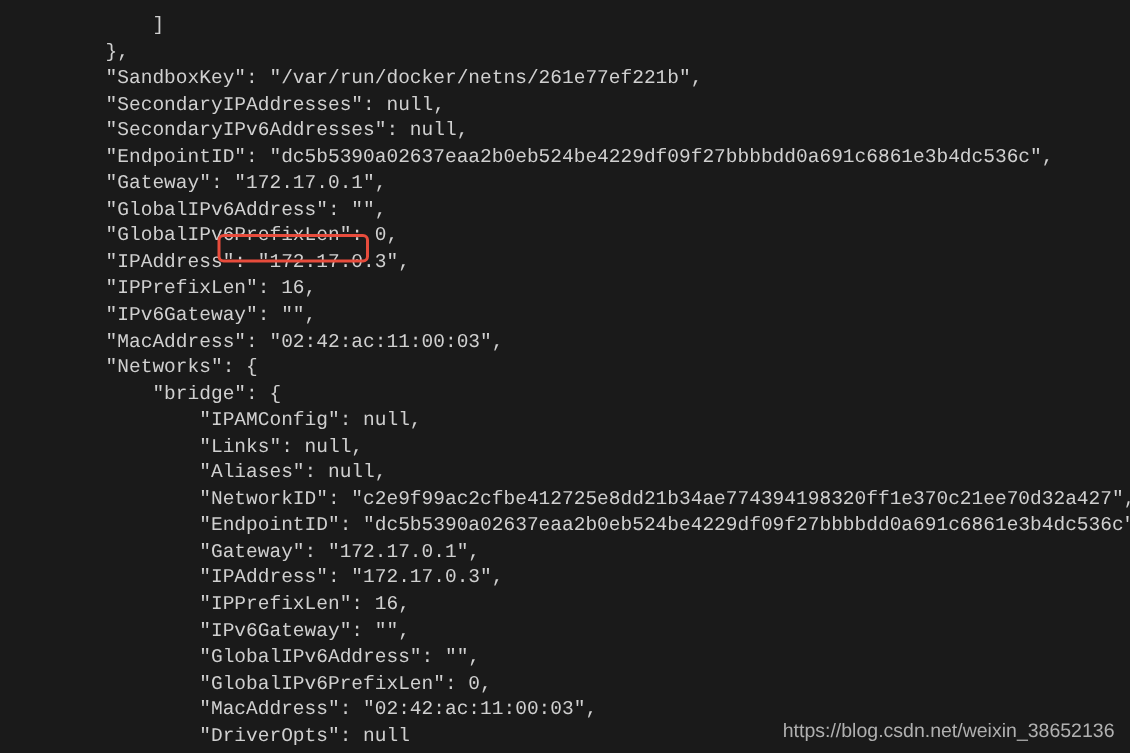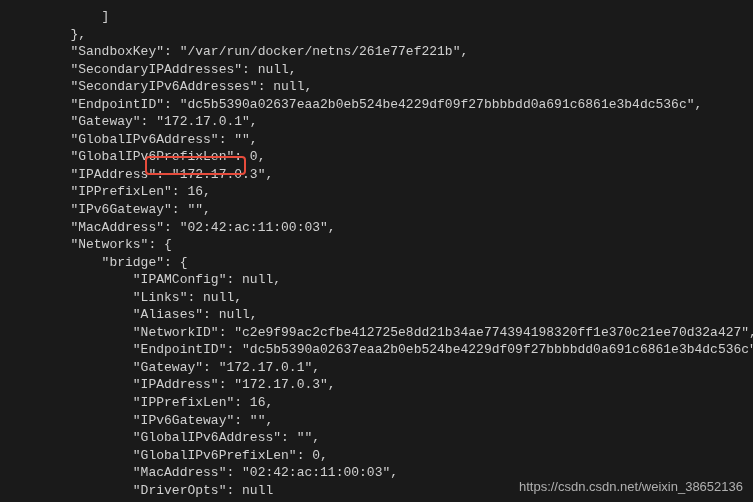--- a/index.html
+++ b/index.html
@@ -68,13 +68,13 @@
     <div class="line">                "IPv6Gateway": "",</div>
     <div class="line">                "GlobalIPv6Address": "",</div>
     <div class="line">                "GlobalIPv6PrefixLen": 0,</div>
     <div class="line">                "MacAddress": "02:42:ac:11:00:03",</div>
     <div class="line">                "DriverOpts": null</div>
     <div class="line">            }</div>
   </div>
 
 <div class="highlight-box" style="top:156px;left:145px;width:101px;height:19px;"></div>
 
-<div class="watermark">https://csdn.csdn.net/weixin_38652136</div>
+<div class="watermark">https://blog.csdn.net/weixin_38652136</div>
 
 </body></html>

